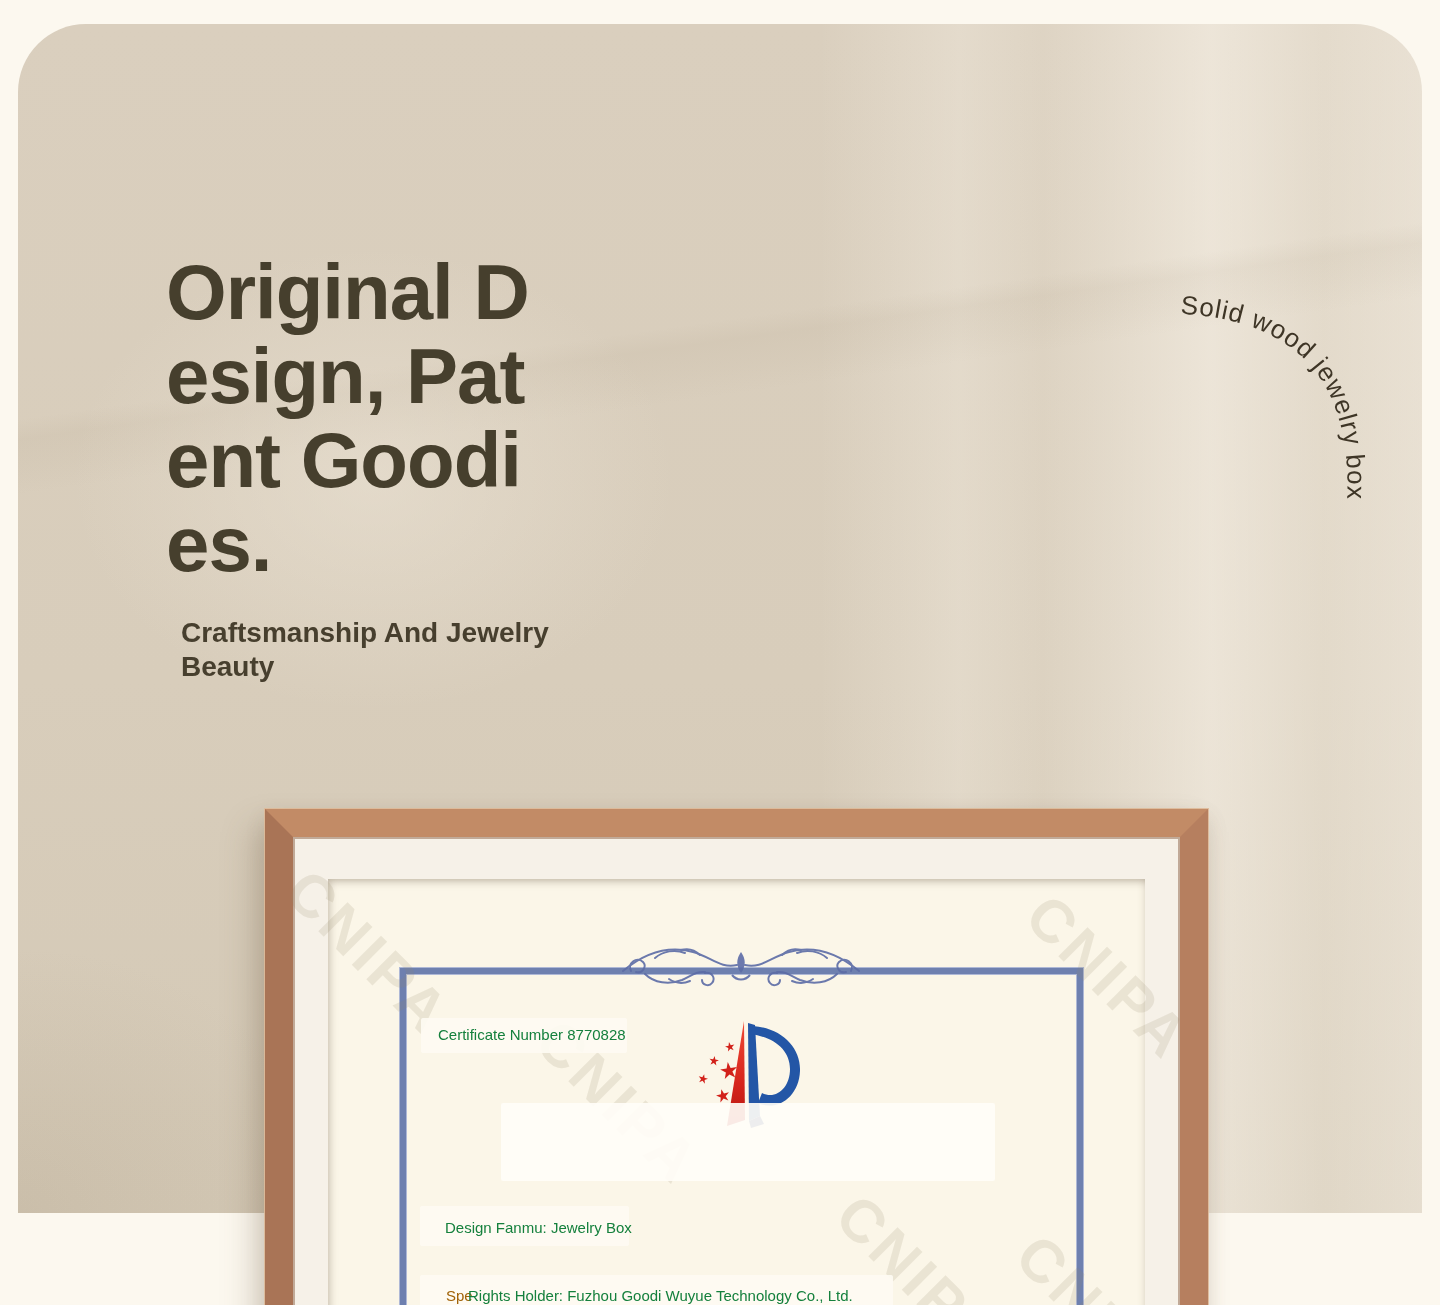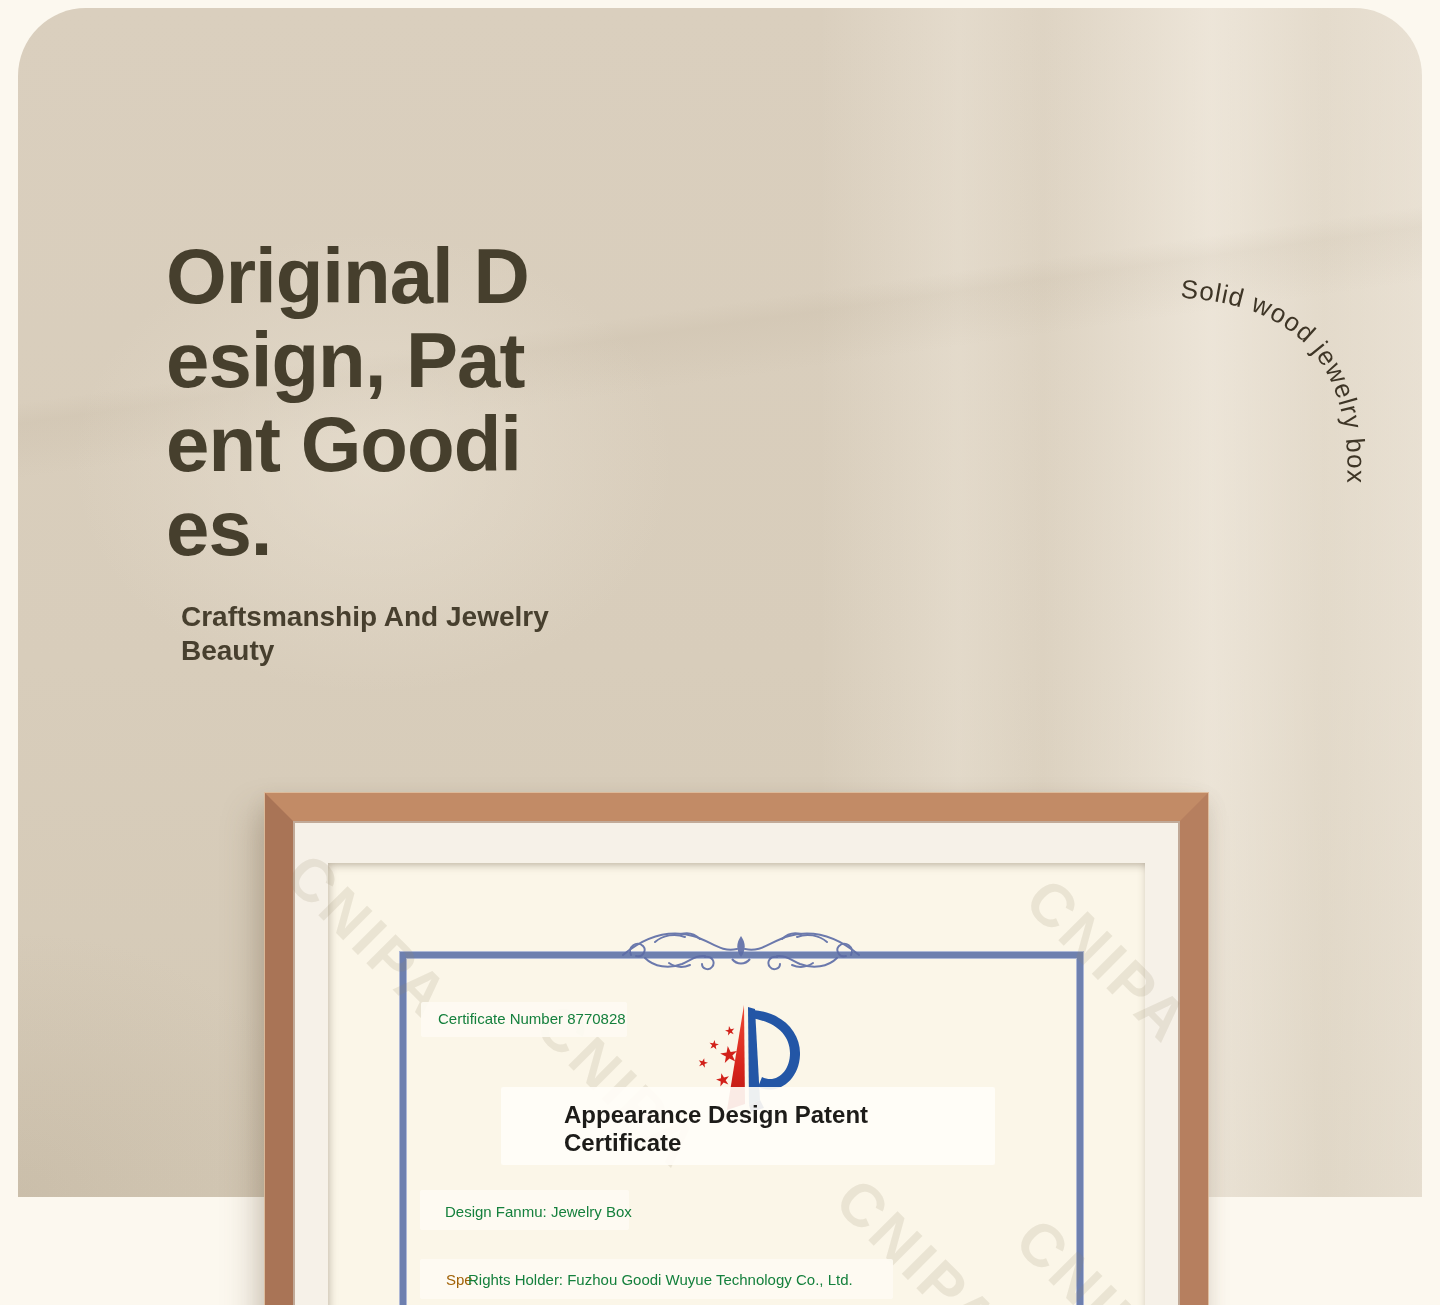--- a/index.html
+++ b/index.html
@@ -4,21 +4,21 @@
 <style>
   * { margin:0; padding:0; box-sizing:border-box; }
   html,body { width:1440px; height:1305px; }
   body {
     position:relative; overflow:hidden;
     background:#fcf8ef;
     font-family:"Liberation Sans","DejaVu Sans",sans-serif;
   }
   
   .panel {
-    position:absolute; left:18px; top:8px; width:1404px; height:1189px;
+    position:absolute; left:18px; top:24px; width:1404px; height:1189px;
     border-radius:68px 68px 0 0;
     background:
       radial-gradient(ellipse 520px 430px at 0% 100%, rgba(151,133,106,0.16), rgba(151,133,106,0) 62%),
       radial-gradient(ellipse 430px 330px at 355px 455px, rgba(236,228,214,0.55), rgba(236,228,214,0) 70%),
       linear-gradient(172deg, rgba(0,0,0,0) 28.5%, rgba(146,128,100,0.07) 30%, rgba(146,128,100,0.04) 32%, rgba(0,0,0,0) 34%),
       linear-gradient(to right, rgba(251,246,236,0) 57%, rgba(251,246,236,0.30) 67%, rgba(247,241,229,0.14) 73%, rgba(252,247,238,0.55) 85%, rgba(249,244,233,0.32) 93%, rgba(251,246,237,0.46) 100%),
       linear-gradient(180deg, #dacfbe 0%, #d8cdbb 55%, #d4c9b6 100%);
   }
   
   .hero-heading {
@@ -143,22 +143,20 @@
           <use href="#star" transform="translate(51,57) scale(9) rotate(-8)"></use>
           <use href="#star" transform="translate(25,65) scale(5) rotate(14)"></use>
           <use href="#star" transform="translate(45,82) scale(7) rotate(-14)"></use>
         </g>
       </svg>
 
       <div class="patch patch-number"></div>
       <div class="cert-text cert-number">Certificate Number 8770828</div>
 
       <div class="patch patch-title"></div>
-      <div class="cert-text cert-title">Appearance Design Patent
-Certificate</div>
 
       <div class="patch patch-design"></div>
       <div class="cert-text design-name">Design Fanmu: Jewelry Box</div>
 
       <div class="patch patch-rights"></div>
       <div class="cert-text ghost-text">Spe</div>
       <div class="cert-text rights-holder">Rights Holder: Fuzhou Goodi Wuyue Technology Co., Ltd.</div>
     </div>
 
     <div class="watermark-layer">

